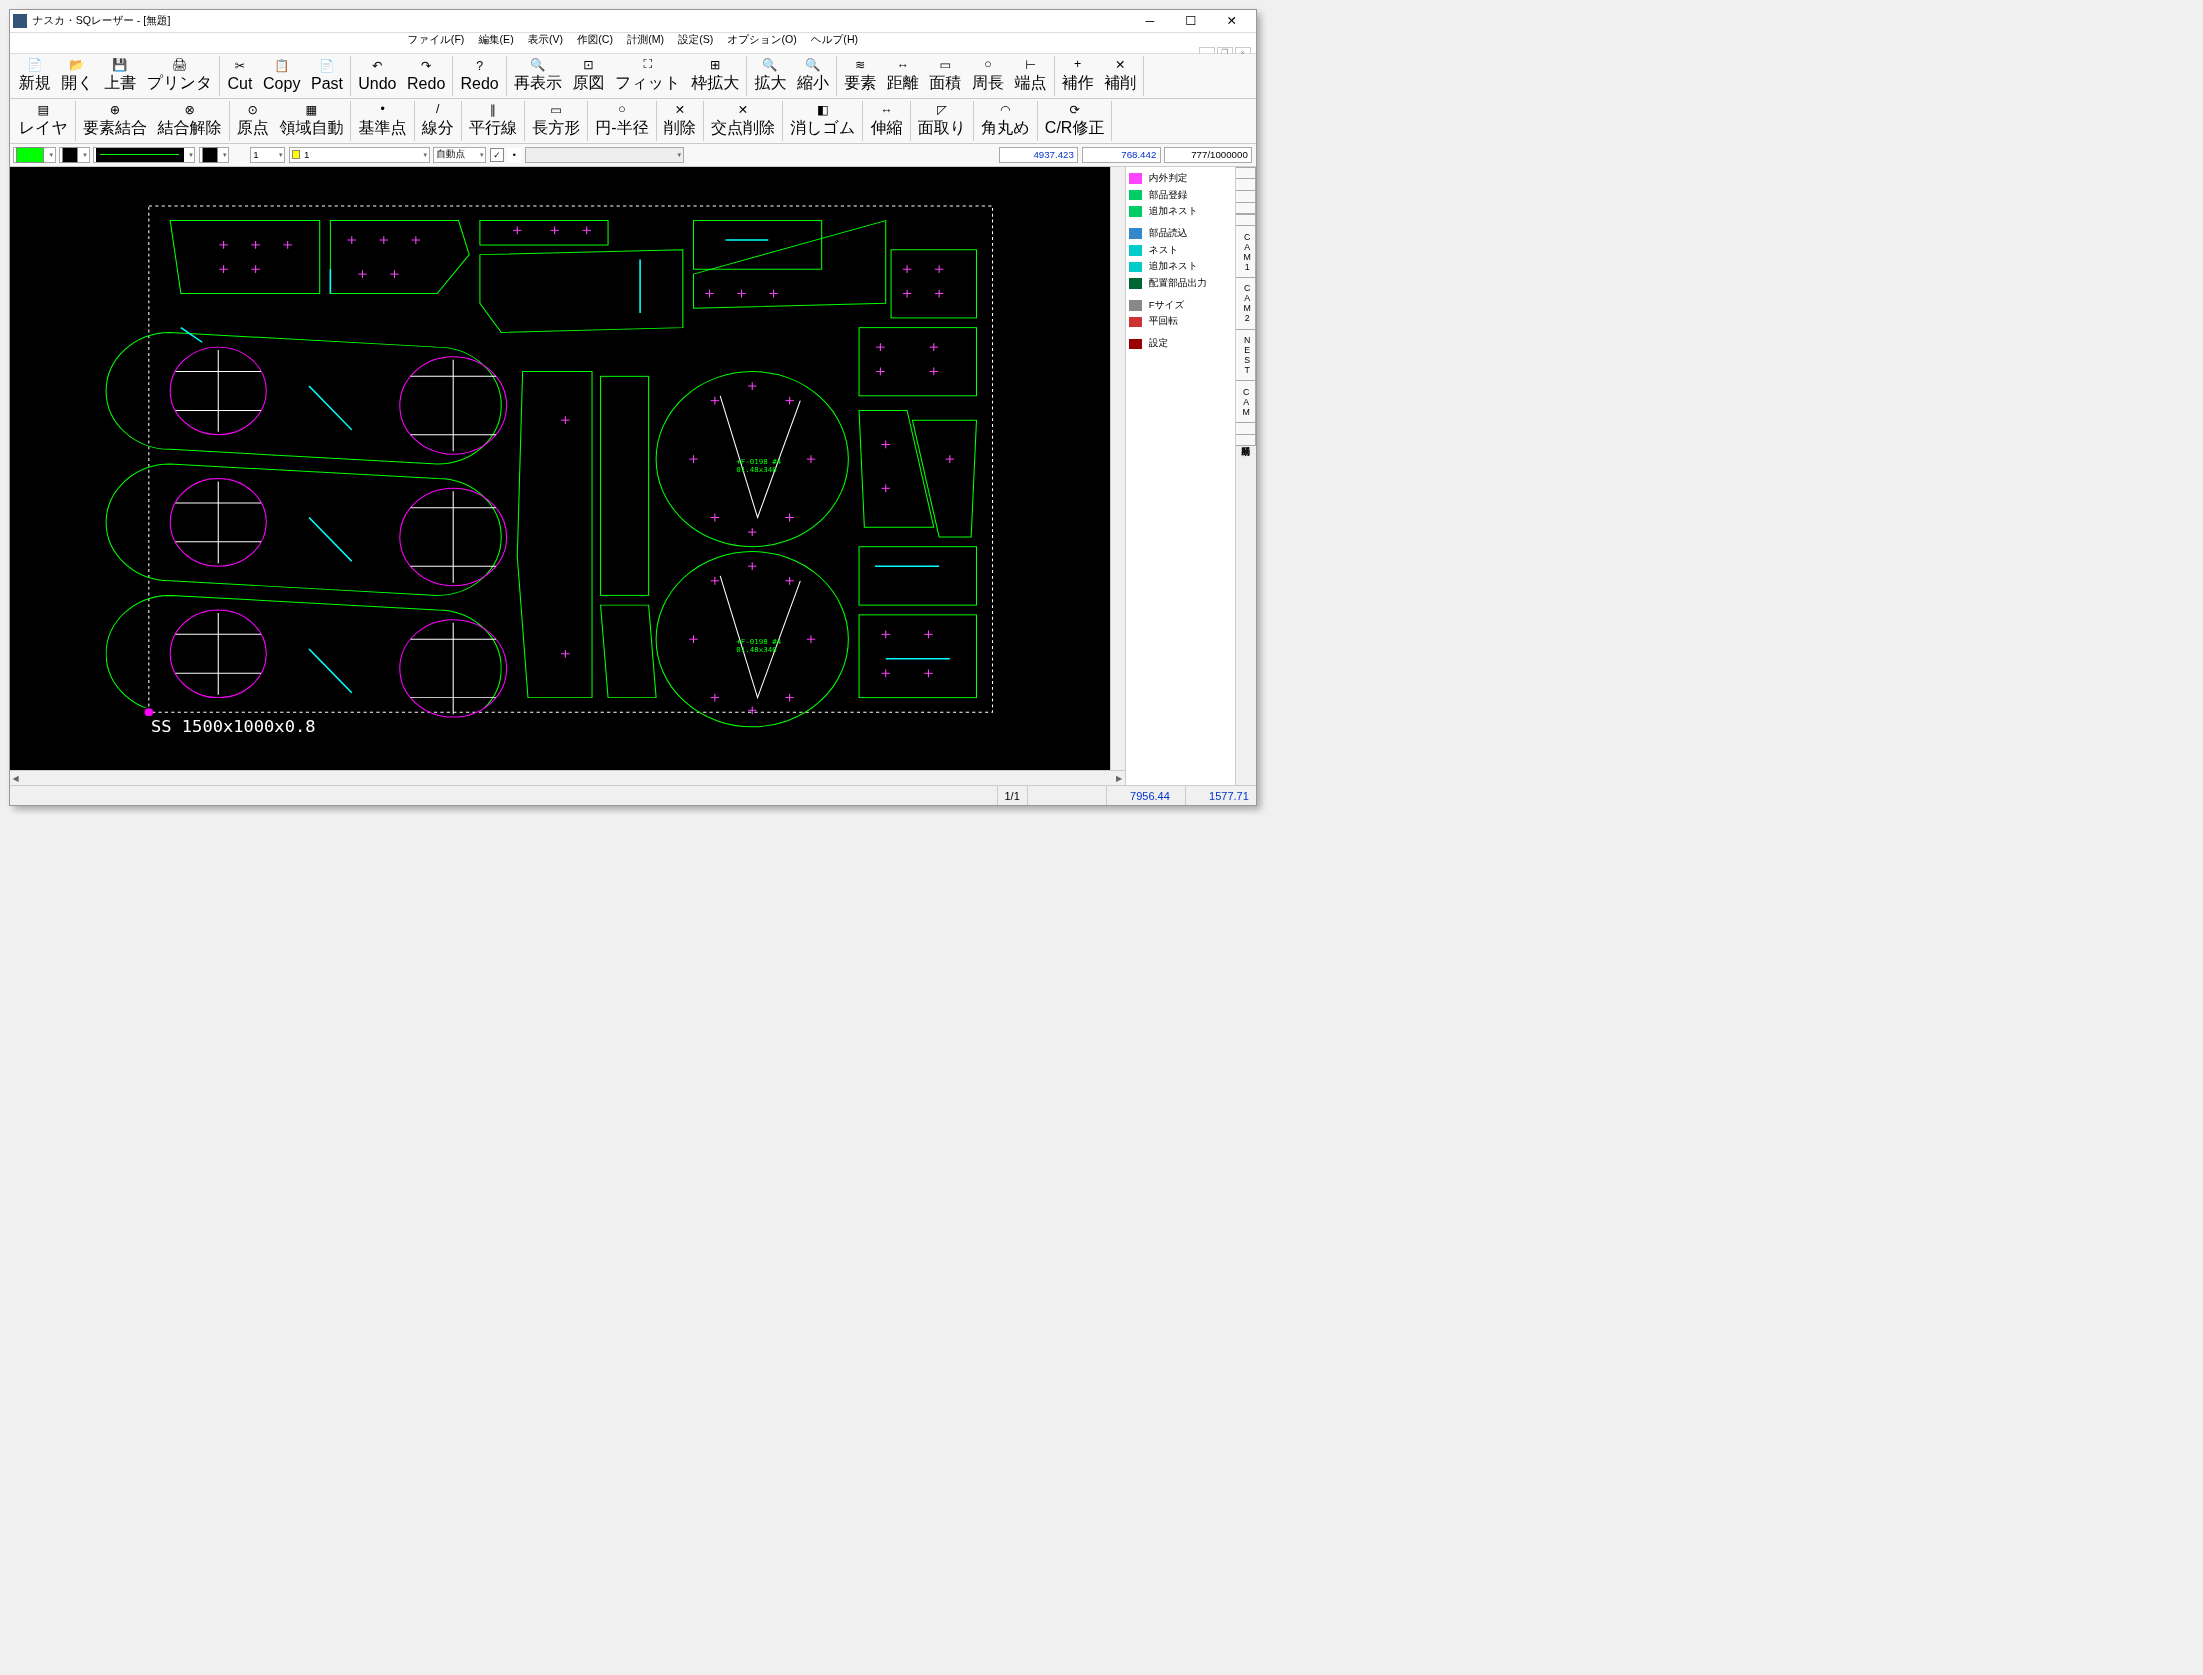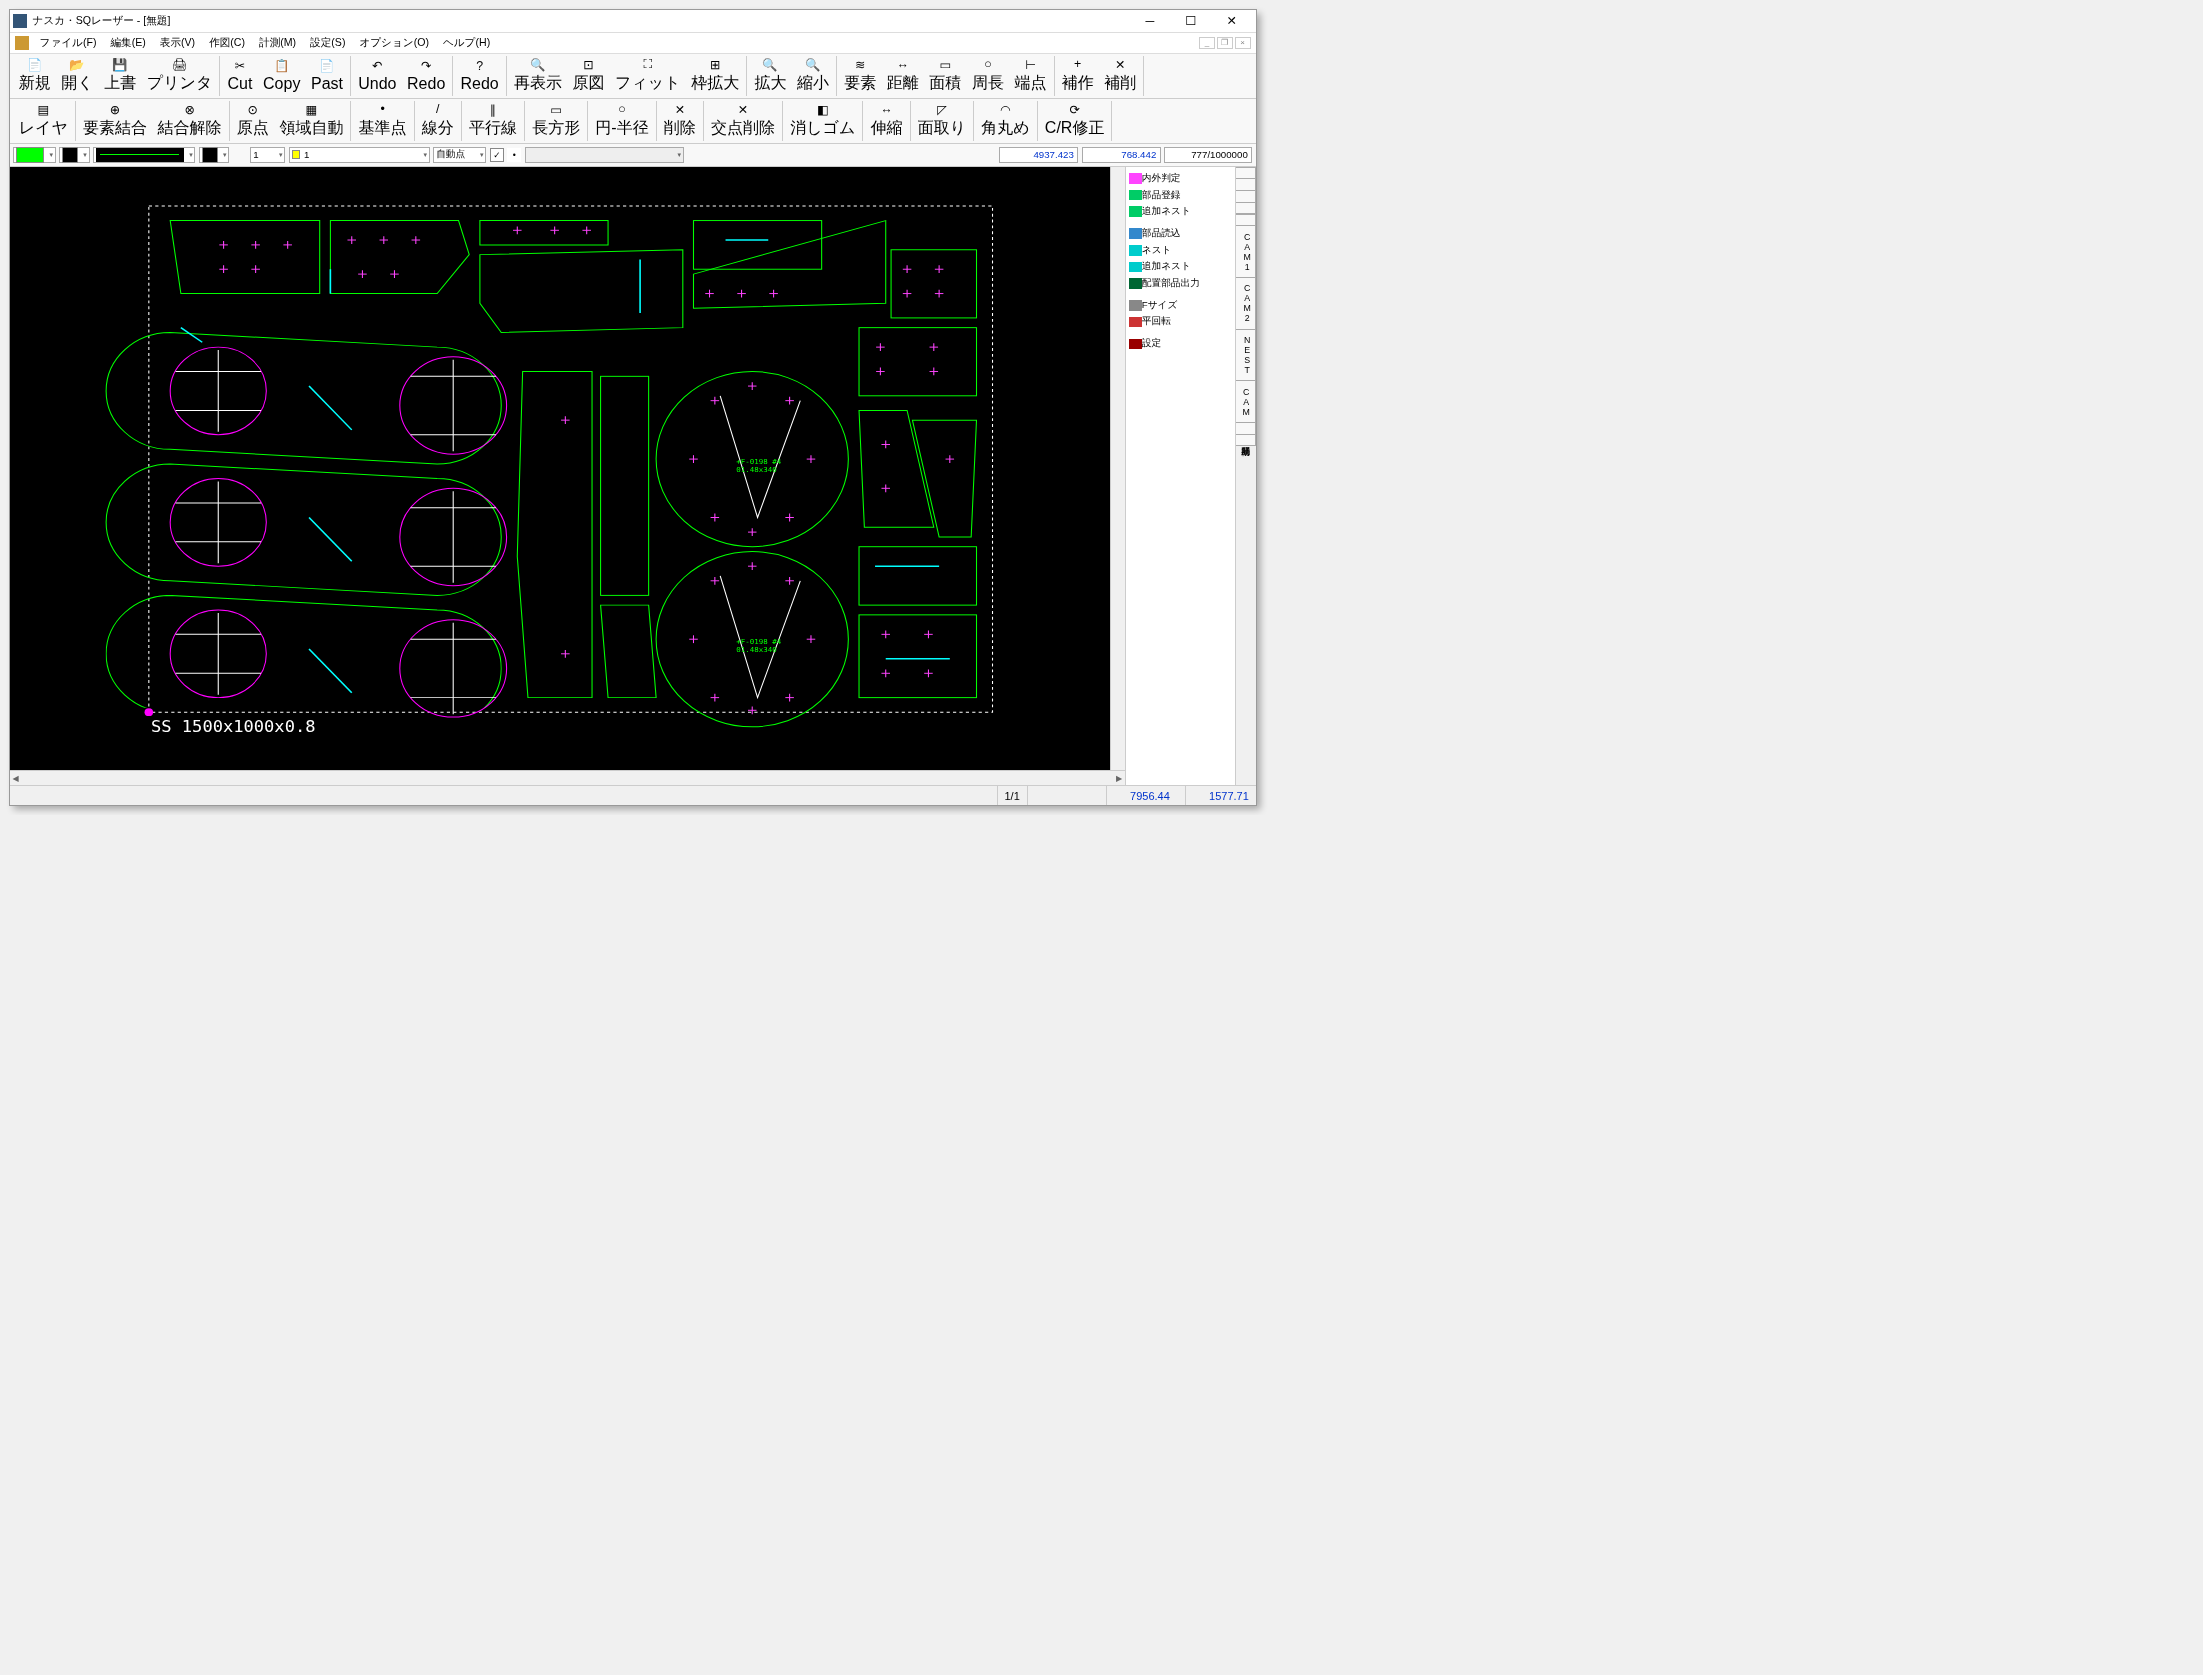--- a/index.html
+++ b/index.html
@@ -3,21 +3,21 @@
 <meta charset="utf-8">
 <style>
 * { box-sizing: border-box; margin: 0; padding: 0; }
 body { font-family: "MS Gothic", "Meiryo", sans-serif; font-size: 10.6px; background: #f0f0f0; overflow: hidden; }
 .window { width: 1248px; height: 797px; background: #fff; border: 0.9px solid #999; display: flex; flex-direction: column; box-shadow: 3.5px 3.5px 7px rgba(0,0,0,0.3); margin: 8.8px; }
 .titlebar { height: 23px; display: flex; align-items: center; padding: 0 3.5px; background: #fff; border-bottom: 0.9px solid #ddd; }
 .titlebar .app-icon { width: 14px; height: 14px; background: #335577; margin-right: 5.3px; }
 .titlebar .title { flex: 1; }
 .winbtns { display: flex; }
 .winbtn { width: 41px; height: 21px; display: flex; align-items: center; justify-content: center; font-size: 12.4px; cursor: default; }
-.menubar { height: 21px; display: flex; align-items: center; padding: 0 1.8px; background: #fff; border-bottom: 0.9px solid #ddd; }
+.menubar { height: 21px; display: flex; align-items: center; padding: 0 1.8px; background: #fff; border-bottom: 0.9px solid #ddd; flex-direction: column; }
 .menubar .doc-icon { width: 14px; height: 14px; background: #cc9933; margin: 0 3.5px; }
 .menuitem { padding: 1.8px 7px; cursor: default; }
 .mdi-btns { margin-left: auto; display: flex; gap: 1.8px; padding-right: 3.5px; color: #888; }
 .mdi-btn { width: 16px; height: 12.4px; border: 0.9px solid #ccc; display: flex; align-items: center; justify-content: center; font-size: 8px; }
 .toolbar { display: flex; align-items: stretch; background: #f8f8f8; border-bottom: 0.9px solid #ccc; padding: 1.8px; }
 .toolgrp { display: flex; border-right: 0.9px solid #ccc; padding: 0 1.8px; }
 .toolbtn { display: flex; flex-direction: column; align-items: center; justify-content: center; padding: 1.8px 5.3px; min-width: 34px; cursor: default; }
 .toolbtn .ico { width: 16px; height: 14px; margin-bottom: 1.8px; display: flex; align-items: center; justify-content: center; font-size: 12.4px; }
 .toolbtn .lbl { font-size: 16px; white-space: nowrap; }
 .propbar { height: 23px; display: flex; align-items: center; background: #f8f8f8; border-bottom: 0.9px solid #ccc; padding: 1.8px 3.5px; gap: 3.5px; }
@@ -30,21 +30,21 @@
 .lineprev .ln { width: 90%; height: 0.9px; background: #0f0; }
 .num-readout { width: 79px; height: 16px; border: 0.9px solid #aaa; background: #fff; text-align: right; padding: 0 3.5px; color: #0033cc; font-size: 9.7px; display: inline-flex; align-items: center; justify-content: flex-end; }
 .main { flex: 1; display: flex; min-height: 0; }
 .canvas-wrap { flex: 1; display: flex; flex-direction: column; min-width: 0; }
 .canvas { flex: 1; background: #000; position: relative; overflow: hidden; }
 .vscroll { width: 15px; background: #f0f0f0; border-left: 0.9px solid #ccc; }
 .hscroll { height: 15px; background: #f0f0f0; border-top: 0.9px solid #ccc; display:flex; align-items:center; }
 .hscroll::before { content:"◀"; font-size:8px; color:#666; padding:0 2.6px;}
 .hscroll::after { content:"▶"; font-size:8px; color:#666; margin-left:auto; padding:0 2.6px;}
 .sidepanel { width: 110px; background: #fff; border-left: 0.9px solid #ccc; display: flex; flex-direction: column; padding: 3.5px 1.8px; }
-.side-item { display: flex; align-items: center; padding: 1.8px; font-size: 9.7px; cursor: default; gap: 0; }
+.side-item { display: flex; align-items: center; padding: 1.8px; font-size: 9.7px; cursor: default; gap: 7px; }
 .side-ico { width: 12.4px; height: 10.6px; display: inline-block; }
 .side-sep { height: 5.3px; }
 .vtabs { width: 21px; background: #f0f0f0; border-left: 0.9px solid #ccc; display: flex; flex-direction: column; }
 .vtab { writing-mode: vertical-rl; text-orientation: upright; padding: 5.3px 2.6px; border: 0.9px solid #aaa; border-left: none; background: #f8f8f8; font-size: 8.8px; margin-bottom: -0.9px; cursor: default; }
 .statusbar { height: 19.4px; display: flex; align-items: center; background: #f0f0f0; border-top: 0.9px solid #ccc; font-size: 11px; }
 .status-cell { border-left: 0.9px solid #ccc; padding: 0 7px; height: 100%; display: flex; align-items: center; }
 .status-cell.coord { color: #0033cc; min-width: 71px; justify-content: flex-end; margin-left: 8px; }
 svg.cad { width: 100%; height: 100%; }
 .dashed-rect { stroke: #fff; stroke-dasharray: 3 3; fill: none; }
 .gpart { stroke: #00ff00; fill: none; stroke-width: 1; }

